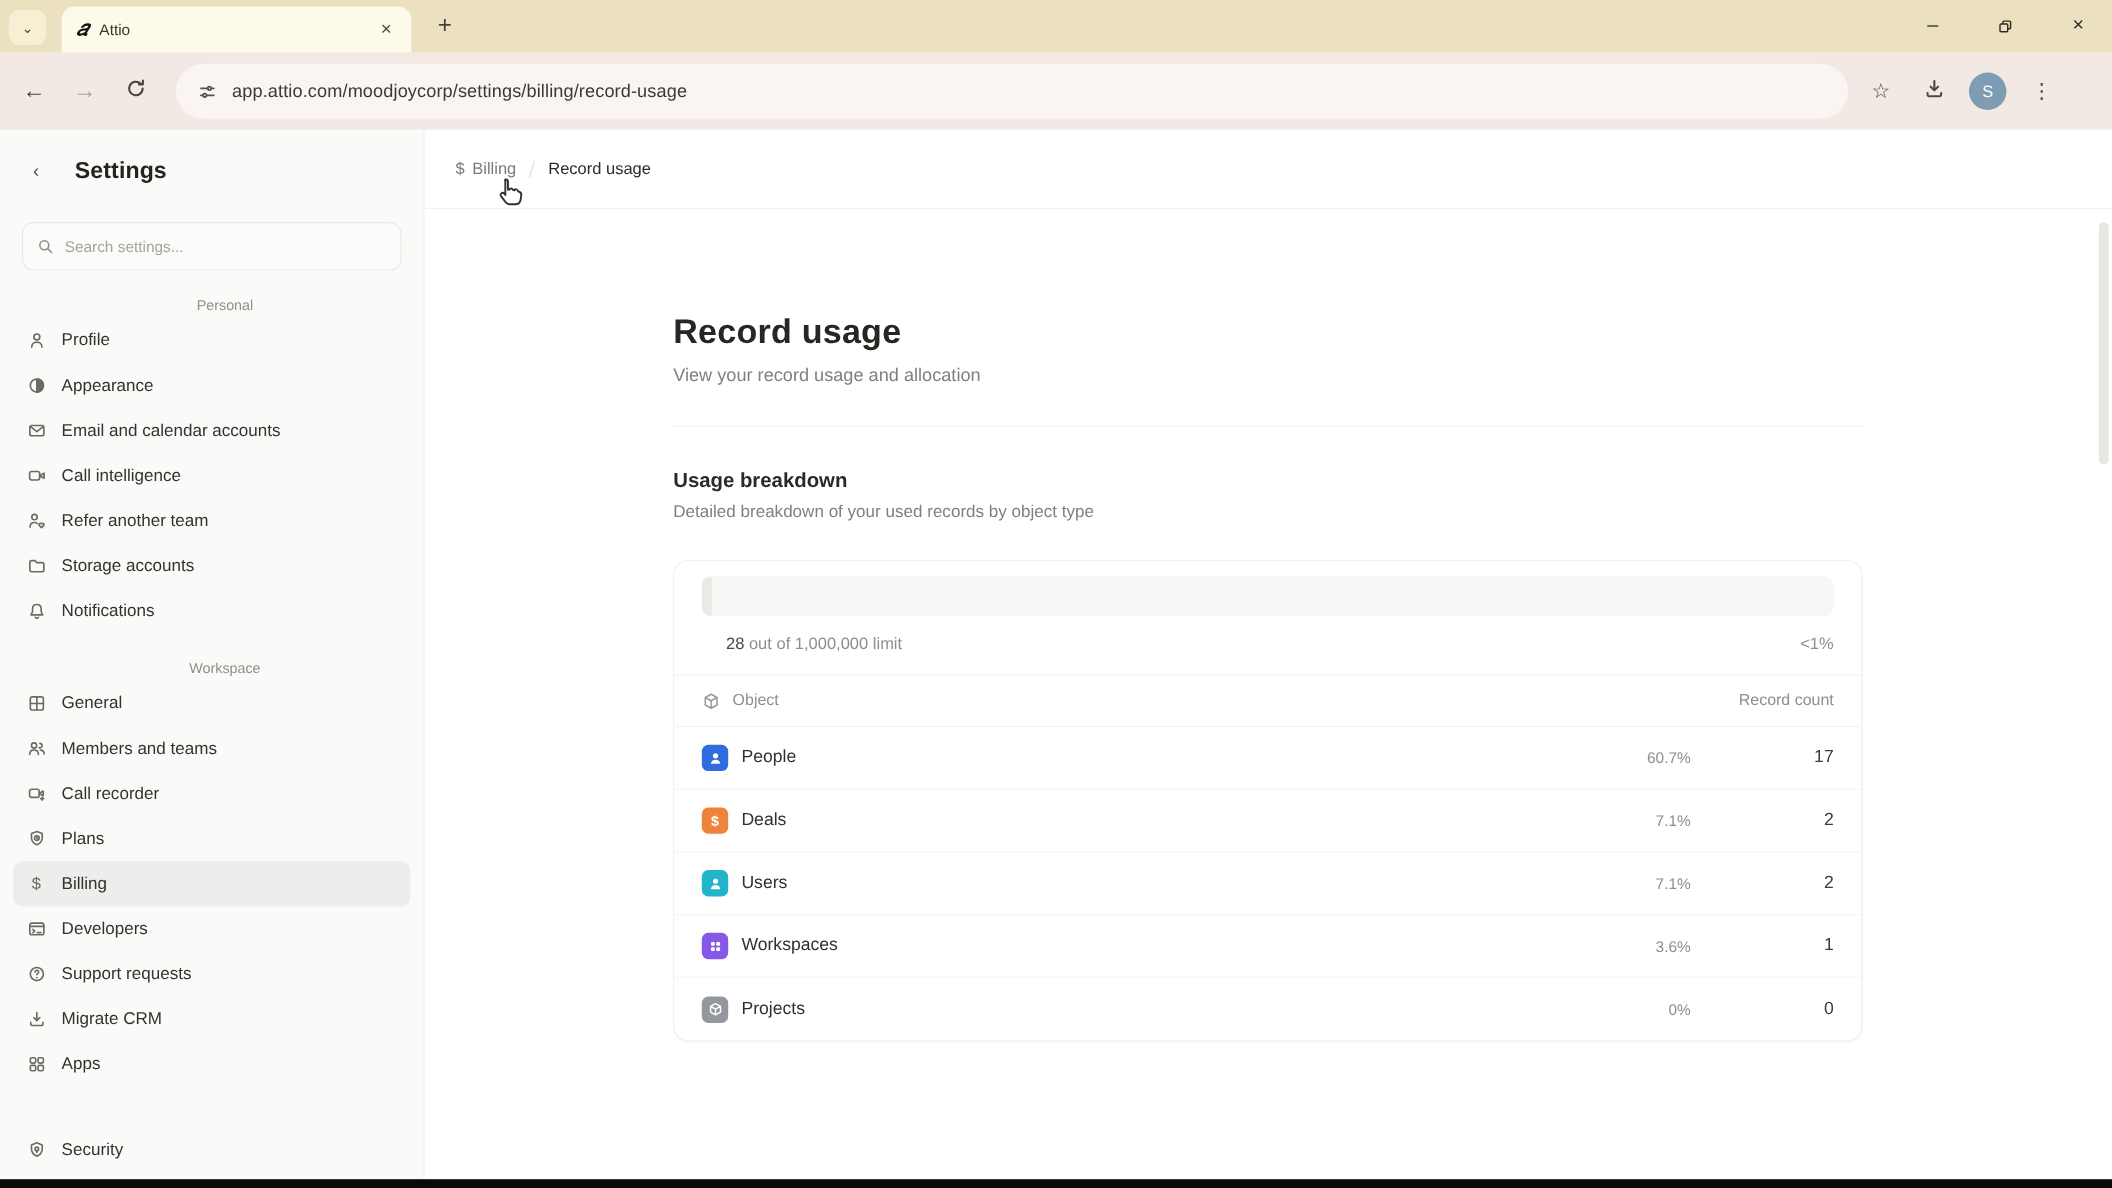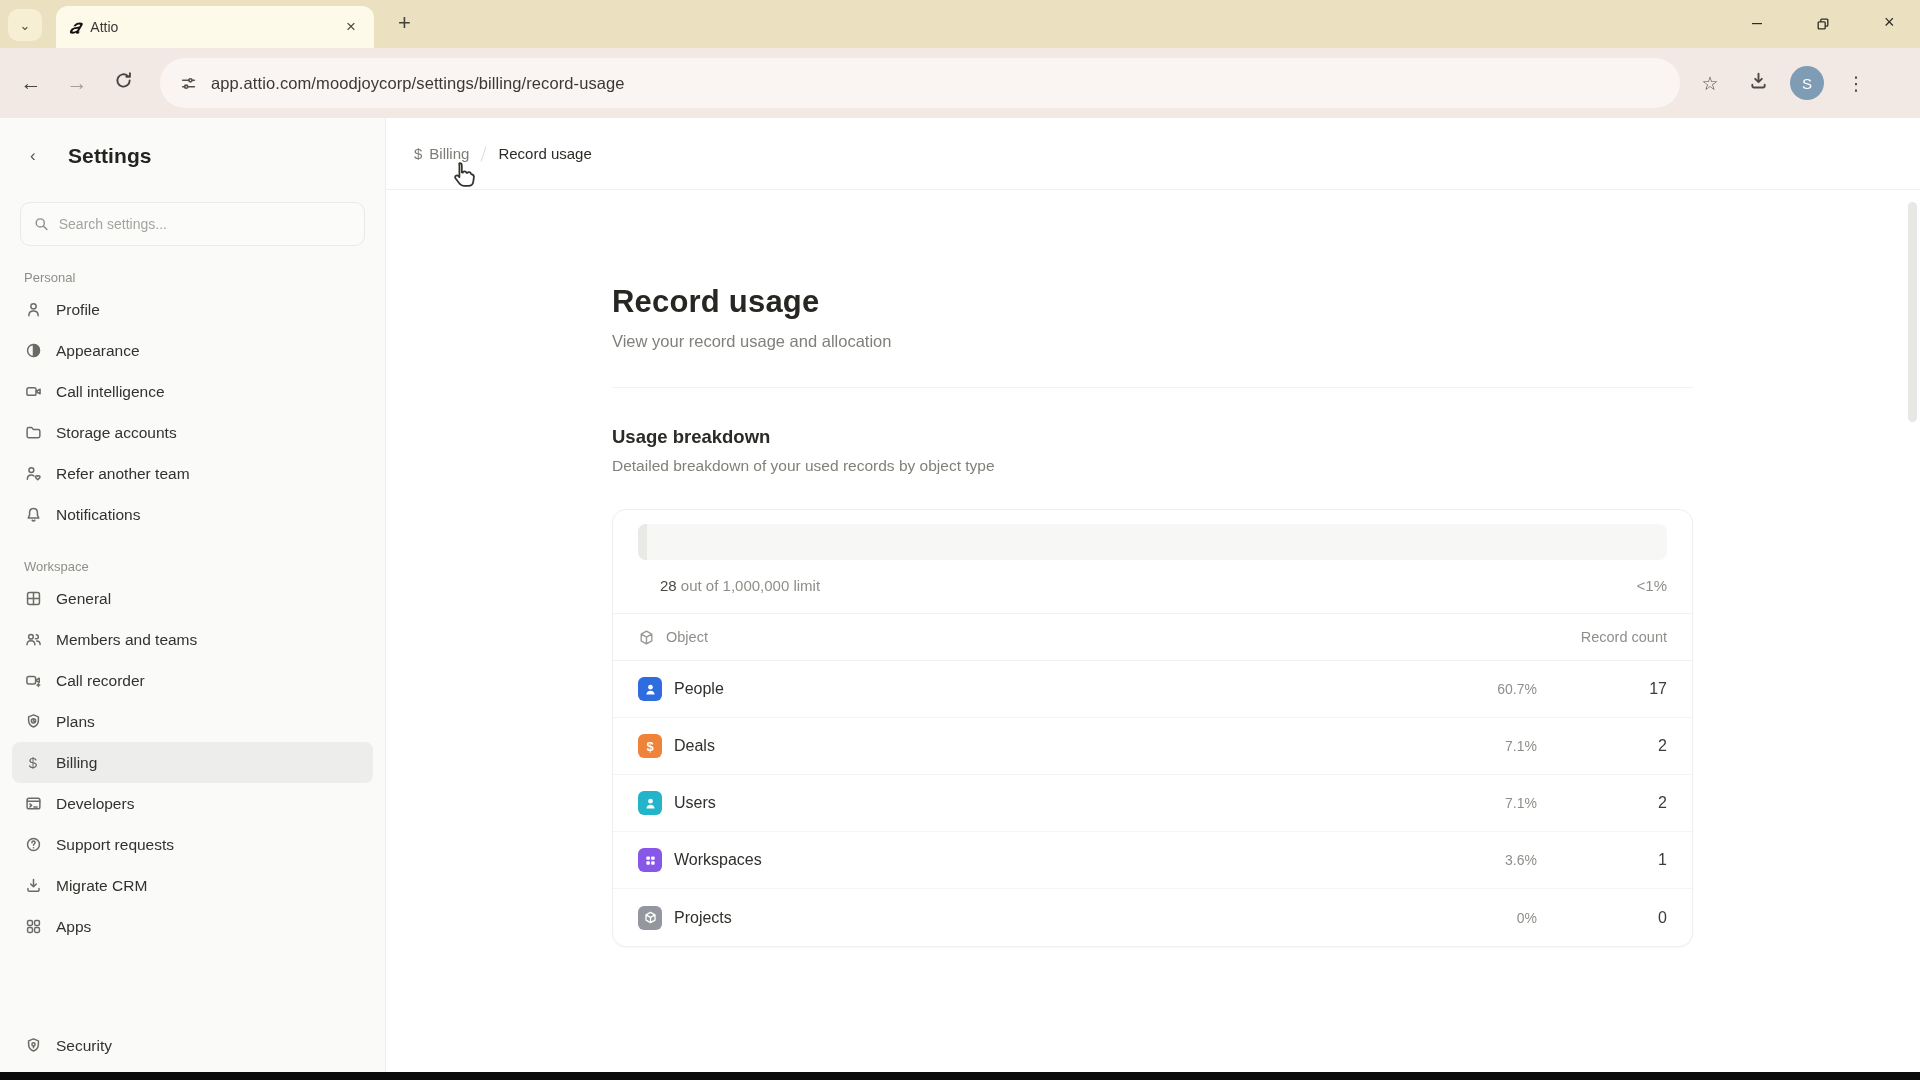--- a/index.html
+++ b/index.html
@@ -35,21 +35,21 @@
   #app { left:0; top:118px; width:1920px; height:962px; display:flex; }
   #sidebar { width:386px; height:100%; background:#fafaf9; border-right:1px solid #ececea; position:relative; }
   #sb-head { display:flex; align-items:center; gap:22px; padding:26px 0 0 30px; }
   #sb-back { color:#55534d; font-size:17px; cursor:pointer; width:16px; }
   #sb-title { font-size:21px; font-weight:700; color:#242320; letter-spacing:.1px; }
   #sb-search { margin:34px 20px 0 20px; height:44px; border:1px solid #e9e9e6; border-radius:10px;
     background:#fbfbfa; display:flex; align-items:center; gap:10px; padding:0 13px; cursor:text; }
   #sb-search input { border:none; outline:none; background:transparent; font-size:14px; color:#3c3b36;
     font-family:"Liberation Sans", sans-serif; width:100%; }
   #sb-search input::placeholder { color:#a4a49e; }
-  .sb-section { font-size:13px; color:#8f8f89; padding:0 0 4px 24px; margin-top:24px; }
+  .sb-section { font-size:13px; color:#8f8f89; padding:0 0 4px 24px; margin-top:24px;text-align:center; }
   .sb-item { height:41px; margin:0 12px; border-radius:8px; display:flex; align-items:center;
     gap:14px; padding:0 12px; cursor:pointer; }
   .sb-item.selected { background:#ededeb; }
   .sb-ic { width:18px; height:18px; display:flex; align-items:center; justify-content:center; color:#6b6b65; }
   .sb-ic svg { width:17px; height:17px; stroke:#6b6b65; fill:none; stroke-width:1.4;
     stroke-linecap:round; stroke-linejoin:round; }
   .sb-dollar { font-size:15px; color:#6b6b65; font-weight:400; }
   .sb-label { font-size:15.5px; color:#33322e; }
   #sb-footer { position:absolute; left:0; right:0; bottom:14px; }
 
@@ -179,43 +179,52 @@
           <svg viewBox="0 0 16 16">
             <circle cx="8" cy="8" r="5.6"></circle>
             <path d="M8 2.4 a5.6 5.6 0 0 1 0 11.2 z" style="fill:#6b6b65;"></path>
           </svg>
         </span>
       <span class="sb-label">Appearance</span>
     </div>
     <div class="sb-item">
       <span class="sb-ic">
           <svg viewBox="0 0 16 16">
+            <rect x="2" y="3.6" width="12" height="8.8" rx="1.6"></rect>
+            <path d="M2.6 4.6 8 8.8 13.4 4.6"></path>
+          </svg>
+        </span>
+      <span class="sb-label">Email and calendar accounts</span>
+    </div>
+    <div class="sb-item">
+      <span class="sb-ic">
+          <svg viewBox="0 0 16 16">
             <rect x="1.8" y="4.4" width="8.6" height="7.2" rx="1.8"></rect>
             <path d="M10.4 8 l3.8-2.2 v4.4 z"></path>
           </svg>
         </span>
       <span class="sb-label">Call intelligence</span>
-    </div>
-    <div class="sb-item">
-      <span class="sb-ic">
-          <svg viewBox="0 0 16 16">
-            <path d="M2 5 c0-.9.7-1.6 1.6-1.6 h2.8 l1.5 1.8 h4.5 c.9 0 1.6.7 1.6 1.6 v4.6 c0 .9-.7 1.6-1.6 1.6 H3.6 c-.9 0-1.6-.7-1.6-1.6 z"></path>
-          </svg>
-        </span>
-      <span class="sb-label">Storage accounts</span>
     </div>
     <div class="sb-item">
       <span class="sb-ic">
           <svg viewBox="0 0 16 16">
             <circle cx="6" cy="4.8" r="2.3"></circle>
             <path d="M2.2 13.4 c0-2.6 1.8-4 3.8-4 1 0 1.8.3 2.4.9"></path>
             <path d="M12 13.8 l-1.7-1.7 a1.15 1.15 0 1 1 1.7-1.5 a1.15 1.15 0 1 1 1.7 1.5 z"></path>
           </svg>
         </span>
       <span class="sb-label">Refer another team</span>
+    </div>
+    <div class="sb-item">
+      <span class="sb-ic">
+          <svg viewBox="0 0 16 16">
+            <path d="M2 5 c0-.9.7-1.6 1.6-1.6 h2.8 l1.5 1.8 h4.5 c.9 0 1.6.7 1.6 1.6 v4.6 c0 .9-.7 1.6-1.6 1.6 H3.6 c-.9 0-1.6-.7-1.6-1.6 z"></path>
+          </svg>
+        </span>
+      <span class="sb-label">Storage accounts</span>
     </div>
     <div class="sb-item">
       <span class="sb-ic">
           <svg viewBox="0 0 16 16">
             <path d="M8 2.4 c-2.3 0-3.7 1.7-3.7 4 v2.2 L3 11.3 h10 l-1.3-2.7 V6.4 c0-2.3-1.4-4-3.7-4 z"></path>
             <path d="M6.7 13.3 a1.4 1.4 0 0 0 2.6 0"></path>
           </svg>
         </span>
       <span class="sb-label">Notifications</span>
     </div>

